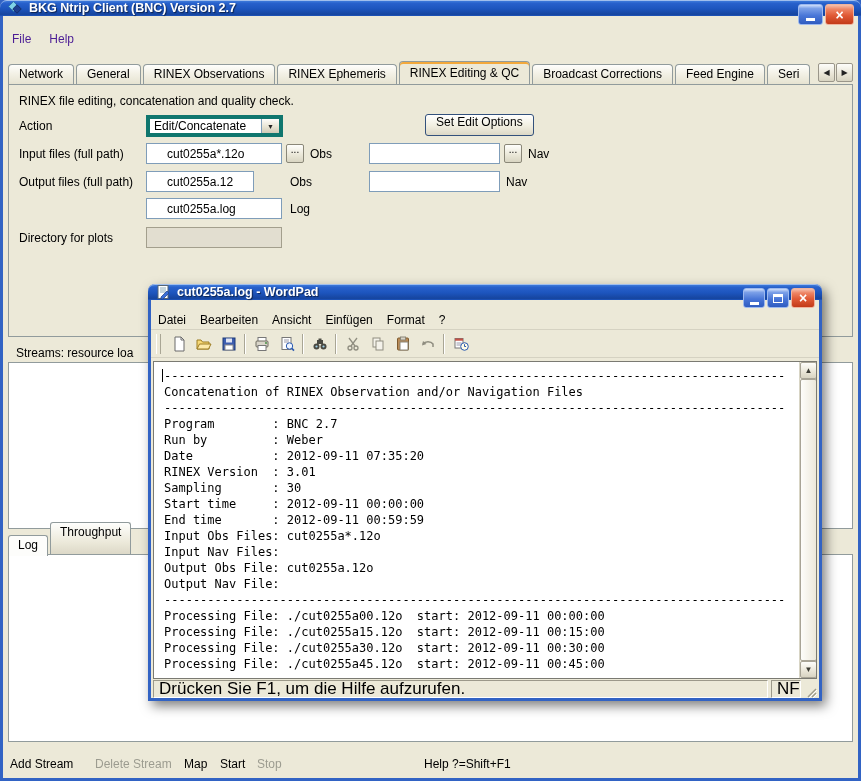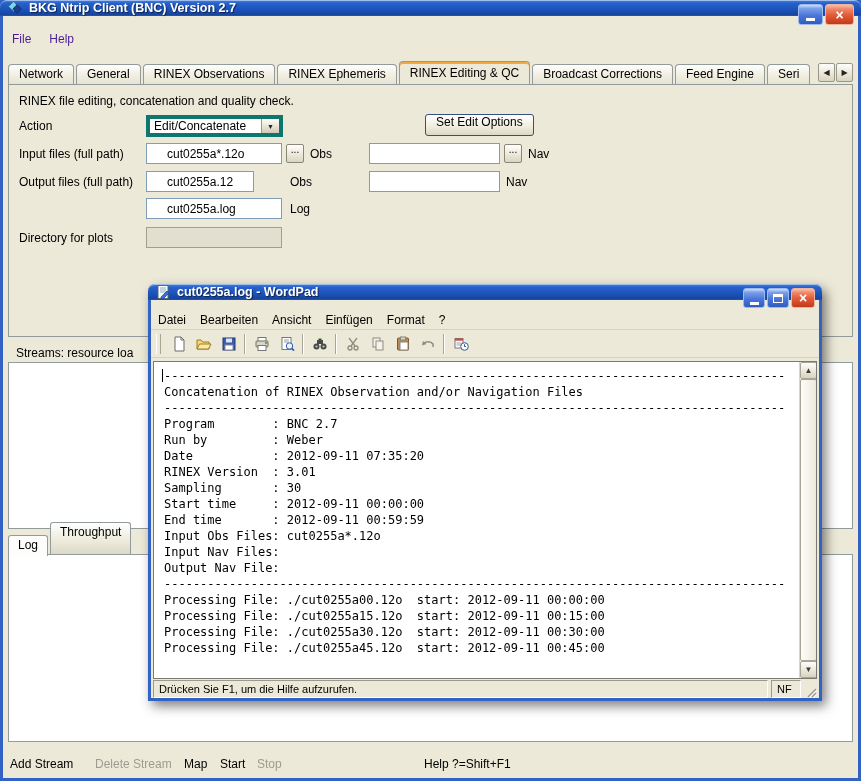--- a/index.html
+++ b/index.html
@@ -111,21 +111,21 @@
                background:#f2efe3; border-left:1px solid #d8d5c5; box-sizing:border-box; }
   .sbtn { position:absolute; left:0; width:17px; height:17px; box-sizing:border-box;
           background:linear-gradient(180deg,#fdfdfa,#e9e5d6 60%,#d8d4c2);
           border:1px solid #a8a496; border-radius:2px; font-size:8px; color:#3c3c34;
           display:flex; align-items:center; justify-content:center; }
   .sbtn.up { top:0; } .sbtn.down { bottom:0; }
   .sthumb { position:absolute; left:0; top:17px; bottom:17px; width:17px; box-sizing:border-box;
             background:linear-gradient(90deg,#fdfdfa,#ece8da); border:1px solid #a8a496; border-radius:2px; }
 
   .wp-status { position:absolute; left:5px; right:5px; top:396px; height:18px;
-               display:flex; gap:3px; font-size:11px; }
+               display:flex; gap:3px; font-size:17px; }
   .scell { border:1px solid; border-color:#9c998a #fff #fff #9c998a; background:#ece9d8;
            display:flex; align-items:center; padding:0 5px; box-sizing:border-box; white-space:nowrap; }
   .scell.hint { flex:1; overflow:hidden; }
   .scell.nf { width:30px; }
   .grip2 { width:13px; display:flex; align-items:flex-end; justify-content:flex-end; }
 </style>
 </head>
 <body>
 
 <div class="screen">
@@ -349,20 +349,21 @@
         <div class="doc-line">--------------------------------------------------------------------------------------</div>
         <div class="doc-line">Program        : BNC 2.7</div>
         <div class="doc-line">Run by         : Weber</div>
         <div class="doc-line">Date           : 2012-09-11 07:35:20</div>
         <div class="doc-line">RINEX Version  : 3.01</div>
         <div class="doc-line">Sampling       : 30</div>
         <div class="doc-line">Start time     : 2012-09-11 00:00:00</div>
         <div class="doc-line">End time       : 2012-09-11 00:59:59</div>
         <div class="doc-line">Input Obs Files: cut0255a*.12o</div>
         <div class="doc-line">Input Nav Files:</div>
+        <div class="doc-line">Output Obs File: cut0255a.12o</div>
         <div class="doc-line">Output Nav File:</div>
         <div class="doc-line">--------------------------------------------------------------------------------------</div>
         <div class="doc-line">Processing File: ./cut0255a00.12o  start: 2012-09-11 00:00:00</div>
         <div class="doc-line">Processing File: ./cut0255a15.12o  start: 2012-09-11 00:15:00</div>
         <div class="doc-line">Processing File: ./cut0255a30.12o  start: 2012-09-11 00:30:00</div>
         <div class="doc-line">Processing File: ./cut0255a45.12o  start: 2012-09-11 00:45:00</div>
       </div>
       <div class="wp-scroll">
         <span class="sbtn up">▲</span>
         <span class="sthumb"></span>

